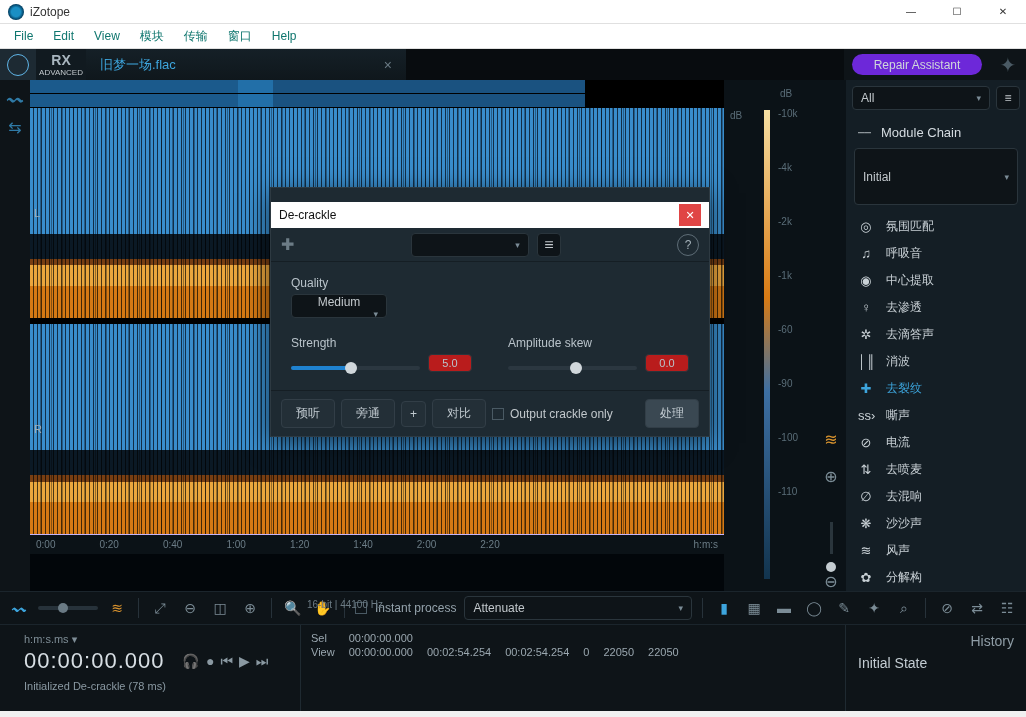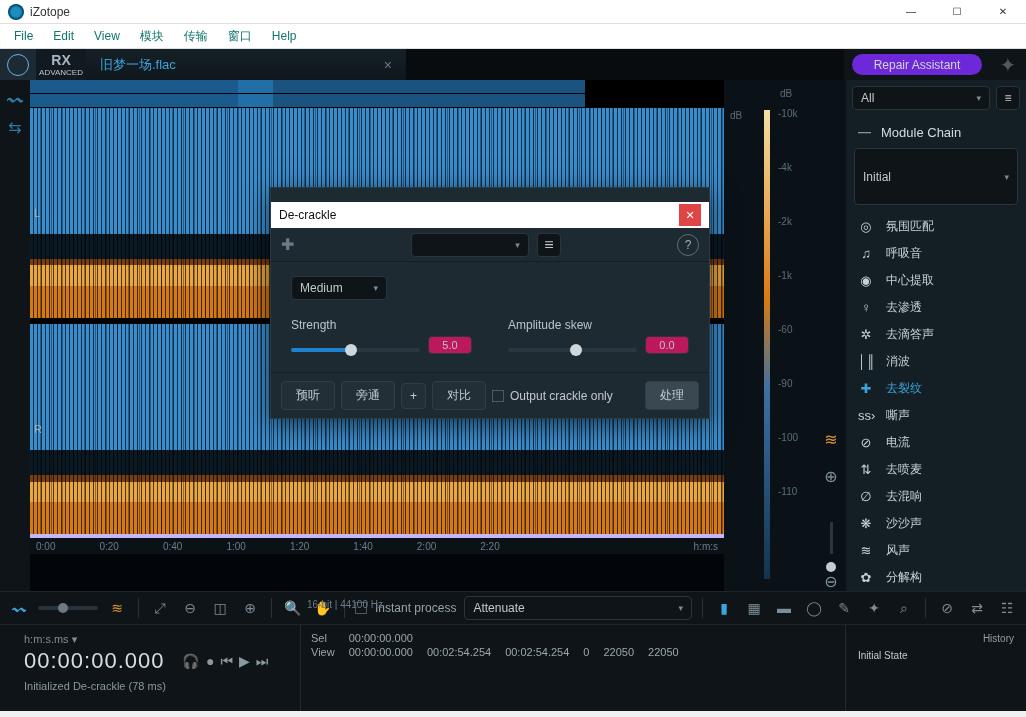--- a/index.html
+++ b/index.html
@@ -71,21 +71,21 @@
 .combo .chev { margin-left:auto; font-size:9px; color:#7b8c96; }
 .hamb { width:24px; height:24px; border:1px solid #2a353c; border-radius:4px; display:flex; align-items:center; justify-content:center; background:#0e1418; }
 .rp-header { display:flex; align-items:center; gap:10px; padding:8px 12px; font-size:13px; color:#d4dbe0; }
 .rp-select { margin:0 8px 8px; }
 .mod-list { display:flex; flex-direction:column; }
 .mod-item { display:flex; align-items:center; gap:12px; padding:5px 12px; color:#c9d1d6; cursor:pointer; }
 .mod-item.active { color:#3da5dd; }
 .mod-item .ico { width:16px; text-align:center; font-size:13px; }
 
 
-.timeline { height:20px; background:#0b1217; display:flex; align-items:center; font-size:10px; color:#6b7c86; padding:0 6px; gap:44px; border-top:4px solid #c4b5fd; }
+.timeline { height:20px; background:#0b1217; display:flex; align-items:center; font-size:10px; color:#6b7c86; padding:0 6px; gap:44px; border-top:1px solid #c4b5fd; }
 .timeline span:last-child { margin-left:auto; }
 
 
 .toolbar { height:34px; background:#0e1418; display:flex; align-items:center; padding:0 8px; gap:8px; border-top:1px solid #1b252c; border-bottom:1px solid #1b252c; font-size:12px; color:#95a3ac; }
 .tb-sep { width:1px; height:20px; background:#27323a; margin:0 2px; }
 .tb-ico { width:22px; height:22px; display:flex; align-items:center;justify-content:center; color:#7b8c96; cursor:pointer; font-size:14px; }
 .tb-ico.accent { color:#3da5dd; }
 .slider-sm { width:60px; height:4px; background:#27323a; border-radius:2px; position:relative; }
 .slider-sm::after{content:'';position:absolute;width:10px;height:10px;background:#6a7a84;border-radius:50%;top:-3px;left:20px;}
 .checkbox-sm { width:12px;height:12px;border:1px solid #4a5a64; }
@@ -94,40 +94,40 @@
 .bottom { height:86px; background:#0e1418; display:flex; }
 .bot-left { width:300px; padding:8px 24px; display:flex; flex-direction:column; }
 .bot-left .lbl1 { font-size:11px; color:#7e8d96; }
 .bot-left .tc { font-size:22px; color:#d7dee3; letter-spacing:1px; margin-top:2px; }
 .transport { display:flex; gap:6px; align-items:center; color:#8a99a2; font-size:14px; margin-top:2px;}
 .bot-left .status { margin-top:6px; font-size:11px; color:#8a99a2; }
 .bot-mid { flex:1; border-left:1px solid #1f2a31; border-right:1px solid #1f2a31; padding:6px 10px; font-size:11px; color:#9aa7af; }
 .bot-mid table { border-collapse:collapse; font-size:11px; }
 .bot-mid th { font-weight:normal; color:#7e8d96; text-align:left; padding:2px 14px 4px 0; }
 .bot-mid td { padding:1px 14px 1px 0; }
-.bot-right { width:180px; padding:8px 12px; display:flex; flex-direction:column; font-size:10px; }
+.bot-right { width:180px; padding:8px 12px; display:flex; flex-direction:column; font-size:14px; }
 .bot-right .hdr { text-align:right; color:#8f9da6; }
 
 
 .modal { position:absolute; left:240px; top:107px; width:440px; background:#1e2a32; box-shadow:0 6px 24px rgba(0,0,0,.6); border:1px solid #2e3a42; z-index:50; }
 .modal-title { height:26px; background:#fff; color:#111; font-size:12px; display:flex; align-items:center; padding:0 8px;margin-top:14px; }
 .modal-title .x { margin-left:auto; width:22px;height:22px; background:#e04545; color:#fff; display:flex; align-items:center; justify-content:center; font-size:11px; cursor:pointer; }
 .modal-toolbar { height:34px; display:flex; align-items:center; gap:8px; padding:0 10px; border-bottom:1px solid #151e24; }
 .modal-toolbar .preset { flex:1; max-width:150px; }
 .modal-toolbar .spacer { flex:1; }
 .modal-toolbar .help { width:22px;height:22px;border:1.5px solid #5e6d77;border-radius:50%;display:flex;align-items:center;justify-content:center;color:#a4b1b9;font-size:12px;}
 .modal-body { padding:14px 20px 18px; font-size:12px; color:#b9c3ca; }
 .m-row { display:flex; gap:36px; }
 .m-col { flex:1; }
 .m-lbl { margin-bottom:4px; }
-.m-combo { width:96px; }
+.m-combo { width:96px;flex-direction:column; }
 .m-slider { height:4px; background:#2b3740; border-radius:2px; position:relative; margin-top:10px; }
 .m-slider .fill { position:absolute; left:0; top:0; bottom:0; background:#1f82d0; border-radius:2px; }
 .m-slider .knob { position:absolute; width:12px;height:12px;background:#d0d7db;border-radius:50%;top:-4px; }
-.m-val { display:inline-block; width:44px; text-align:center; background:#be185d; border:1px solid #2a353c; border-radius:4px; margin-left:8px; padding:2px 0; font-size:11px; }
+.m-val { display:inline-block; width:44px; text-align:center; background:#b91c1c; border:1px solid #2a353c; border-radius:4px; margin-left:8px; padding:2px 0; font-size:11px; }
 .m-slider-row { display:flex; align-items:center; gap:0; }
 .m-slider-row .m-slider { flex:1; }
 .modal-footer { display:flex; align-items:center; gap:6px; padding:8px 10px; border-top:1px solid #151e24; font-size:12px; }
 .mf-btn { padding:5px 14px; border:1px solid #323e47; background:#232f37; color:#c2cbd1; border-radius:4px; cursor:pointer; font-size:12px; }
 .mf-btn.primary { background:#3a4852; }
 .mf-btn.sq { padding:5px 8px; }
 </style>
 </head>
 <body>
 
@@ -214,20 +214,21 @@
           <div class="spacer"></div>
           <div class="combo preset">
               <span></span>
               <span class="chev">▾</span>
             </div>
           <div class="hamb">≡</div>
           <div style="flex:1"></div>
           <div class="help">?</div>
         </div>
         <div class="modal-body">
+          <div class="m-lbl">Quality</div>
           <div class="combo m-combo">
             <span>Medium</span>
               <span class="chev">▾</span>
           </div>
           <div class="m-row" style="margin-top:18px">
             <div class="m-col">
               <div class="m-lbl">Strength</div>
               <div class="m-slider-row">
                 <div class="m-slider">
                   <div class="fill" style="width:45%"></div>

